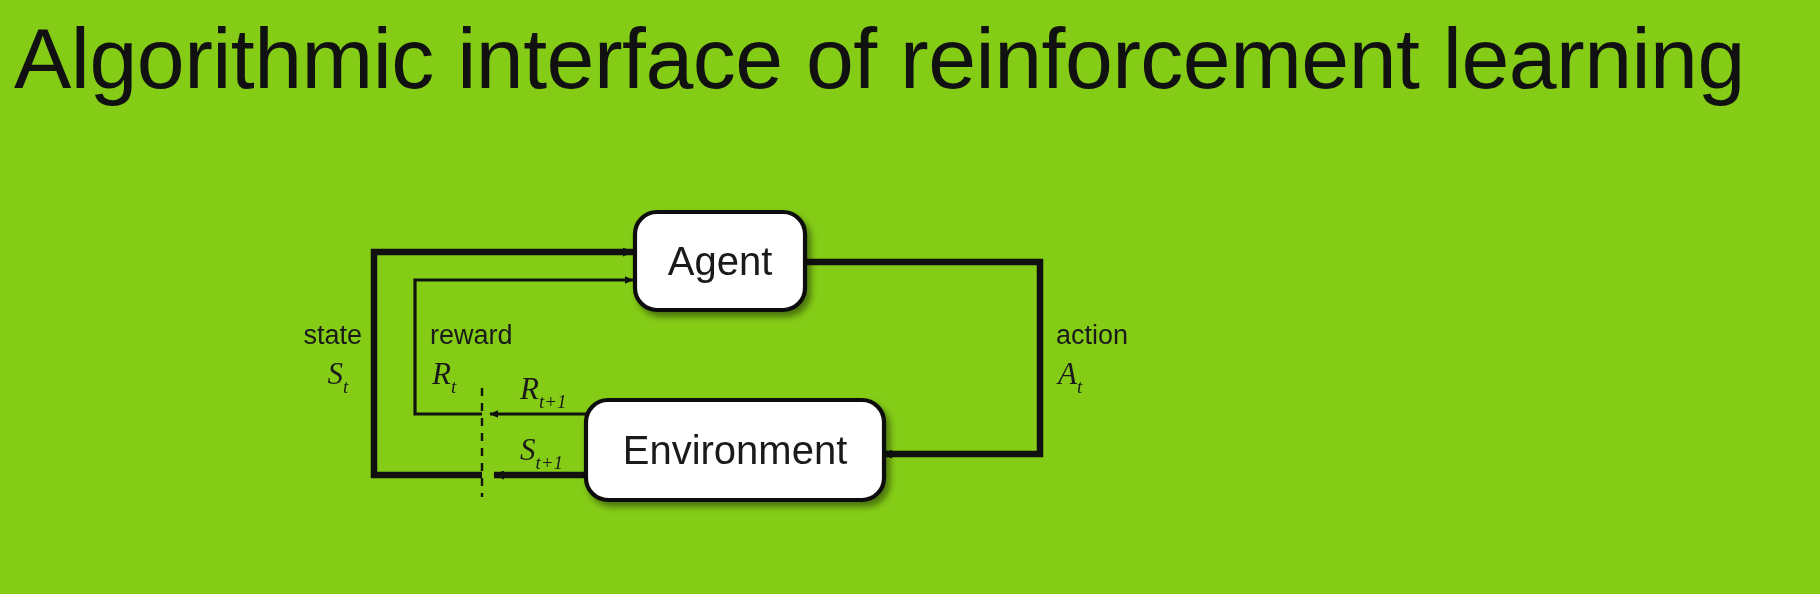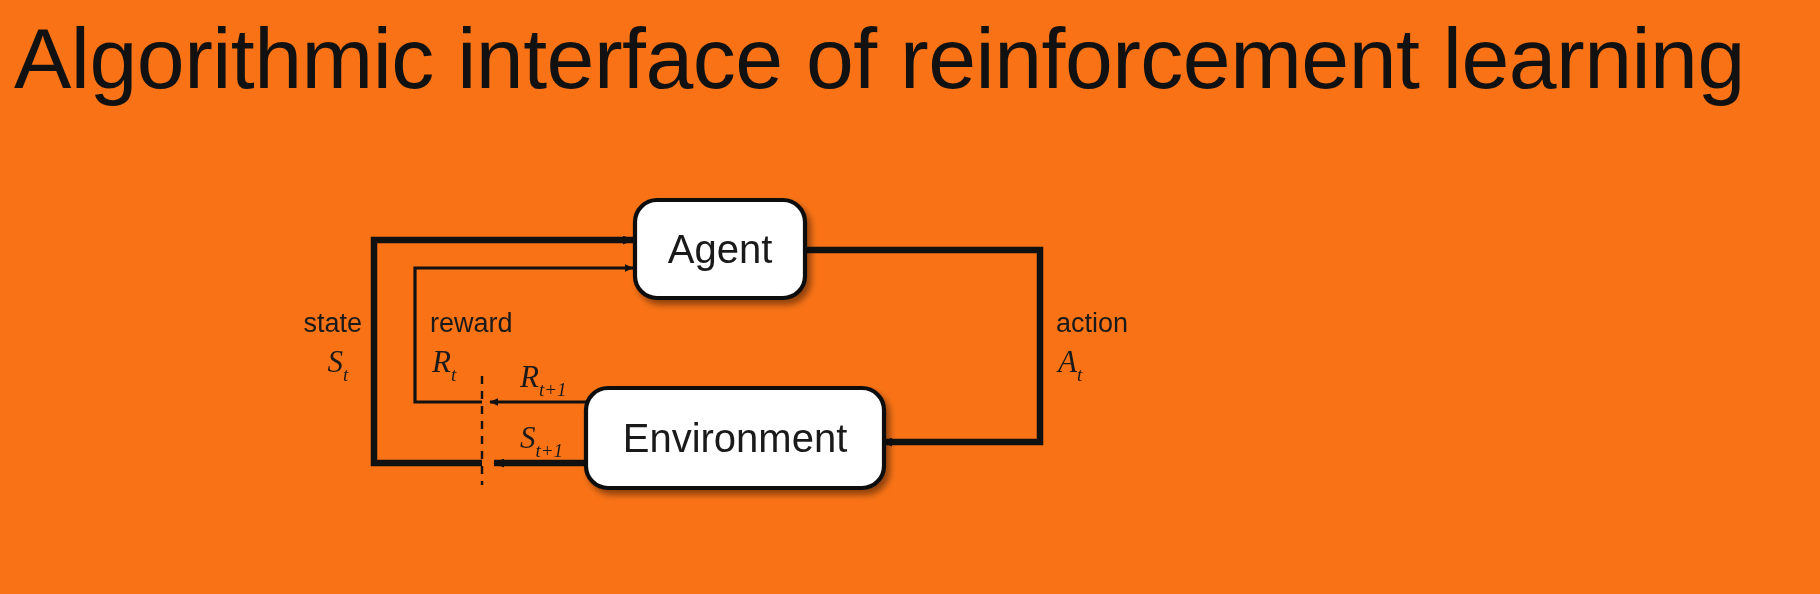--- a/index.html
+++ b/index.html
@@ -12,40 +12,40 @@
     width: 1820px;
     height: 594px;
     overflow: hidden;
     font-family: "Liberation Sans", sans-serif;
     color: #000000;
   }
   .slide {
     position: relative;
     width: 1820px;
     height: 594px;
-    background: #f97316;
+    background: #84cc16;
   }
   .slide-title {
     position: absolute;
     left: 14px;
     top: 6px;
     width: 1800px;
     font-family: "Liberation Sans", sans-serif;
     font-size: 86px;
     line-height: 104px;
     font-weight: 400;
     letter-spacing: -0.5px;
     color: #111111;
     white-space: nowrap;
     -webkit-font-smoothing: antialiased;
   }
   .diagram-wrap {
     position: absolute;
     left: 250px;
-    top: 180px;
+    top: 192px;
     width: 1150px;
     height: 330px;
   }
   .diagram-svg {
     display: block;
     width: 1150px;
     height: 330px;
   }
   .box-label {
     font-family: "Liberation Sans", sans-serif;

